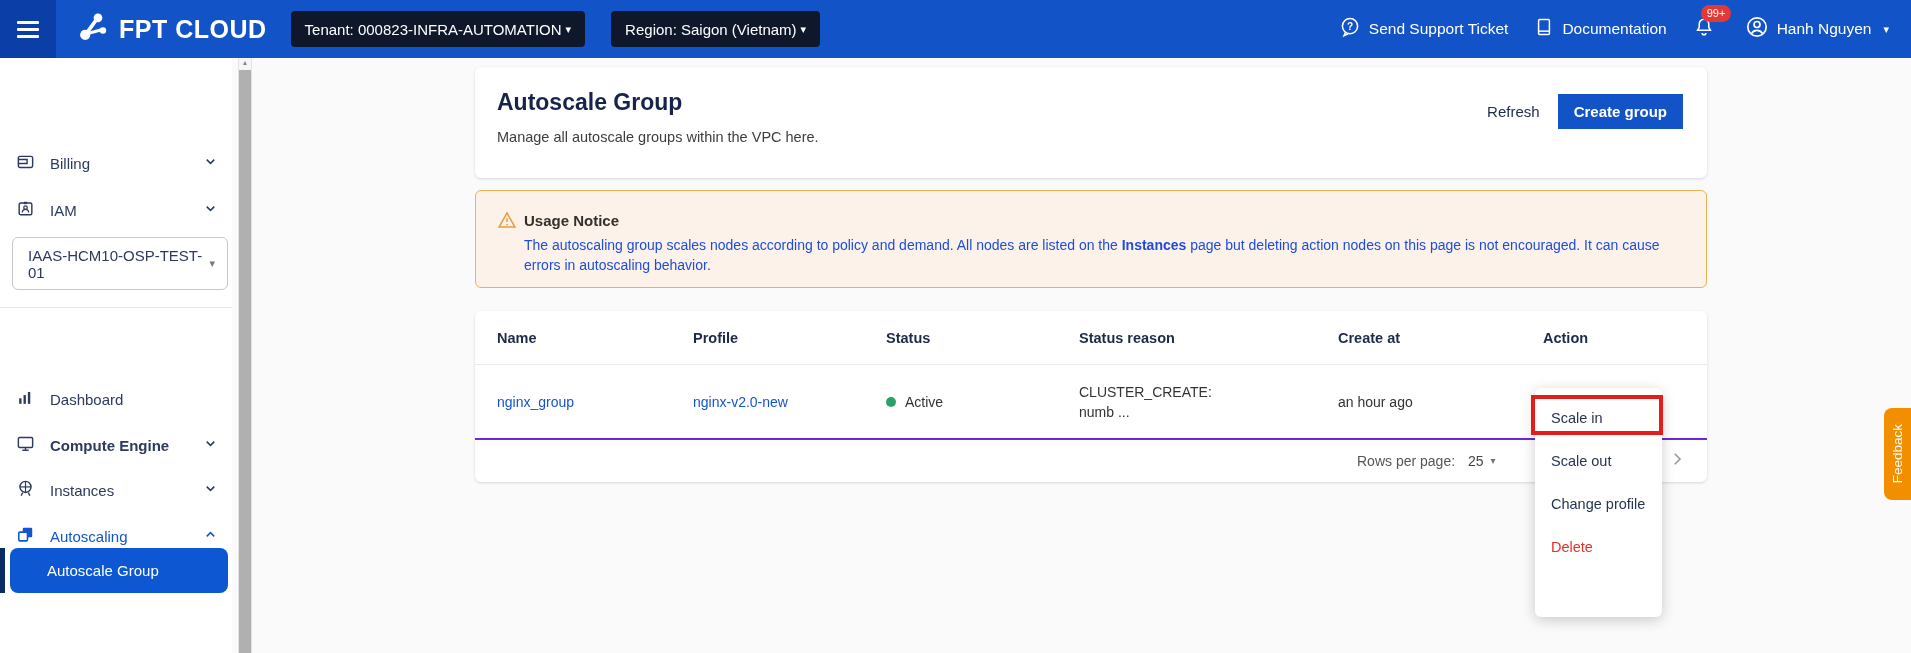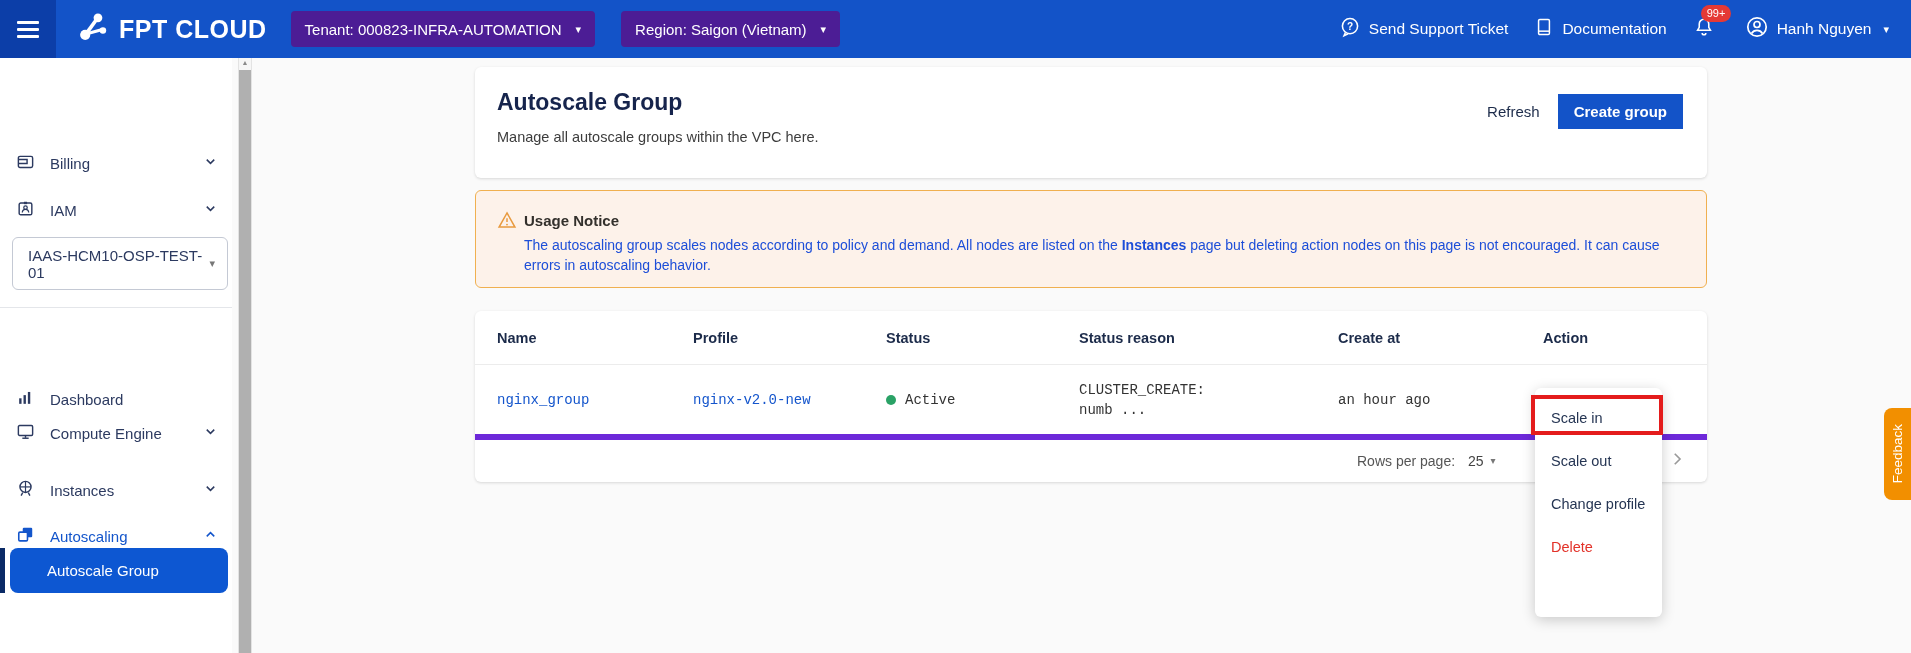--- a/index.html
+++ b/index.html
@@ -7,22 +7,22 @@
   .app { position:relative; width:1911px; height:653px; background:#fafafa; overflow:hidden; }
 
   
   .navbar { position:absolute; top:0; left:0; width:1911px; height:58px;
             background:#1353c8; color:#fff; display:flex; align-items:center; z-index:5; }
   .burger { width:56px; height:58px; background:#0c3ea8; display:flex; flex-direction:column;
             justify-content:center; align-items:center; gap:4px; cursor:pointer; flex:0 0 auto; }
   .burger span { width:22px; height:3px; background:#fff; border-radius:1px; }
   .brand { display:flex; align-items:center; gap:9px; margin-left:20px; cursor:pointer; }
   .brand-text { font-size:25px; font-weight:800; letter-spacing:.5px; white-space:nowrap; }
-  .pill { background:#4c1d95; border-radius:4px; height:36px; display:flex; align-items:center;
-          gap:14px; padding:0 14px; font-size:15px; cursor:pointer; white-space:nowrap; }
+  .pill { background:#0f172a; border-radius:4px; height:36px; display:flex; align-items:center;
+          gap:4px; padding:0 14px; font-size:15px; cursor:pointer; white-space:nowrap; }
   .pill .caret { font-size:11px; line-height:1; }
   .tenant { margin-left:24px; } .region { margin-left:26px; }
   .nav-spacer { flex:1; }
   .nav-link { display:flex; align-items:center; gap:8px; font-size:15.5px; cursor:pointer;
               margin-right:26px; white-space:nowrap; }
   .bell-wrap { position:relative; margin-right:30px; cursor:pointer; }
   .badge { position:absolute; top:-11px; left:8px; background:#e53935; color:#fff; font-size:11px;
            font-weight:400; border-radius:10px; padding:3px 6px; line-height:1; }
   .user { display:flex; align-items:center; gap:8px; margin-right:22px; font-size:15.5px; cursor:pointer; }
   .user .caret { font-size:11px; margin-left:4px; }
@@ -65,21 +65,21 @@
   .notice { position:absolute; left:475px; top:190px; width:1232px; height:98px;
             background:#fdf2ea; border:1px solid #f0b050; border-radius:6px; }
   .notice-icon { position:absolute; left:21px; top:19px; }
   .notice-title { position:absolute; left:48px; top:21px; font-size:15px; font-weight:700; color:#33302c; }
   .notice-body { position:absolute; left:48px; top:44px; width:1150px; font-size:14px; line-height:20px; color:#1d4ed8; }
   .notice-body b { font-weight:700; }
 
   .table-card { left:475px; top:311px; width:1232px; height:171px; }
   .thead { position:relative; height:54px; border-bottom:1px solid #ececec; }
   .th { position:absolute; top:0; line-height:54px; font-size:14.5px; font-weight:700; color:#1c2b4a; }
-  .trow { position:relative; height:75px; border-bottom:6px solid #6d28d9;font-family:Liberation Mono, monospace; }
+  .trow { position:relative; height:75px; border-bottom:2px solid #6d28d9; }
   .td { position:absolute; top:50%; transform:translateY(-50%); font-size:14px; color:#333; }
   .c0 { left:22px; } .c1 { left:218px; } .c2 { left:411px; } .c3 { left:604px; } .c4 { left:863px; } .c5 { left:1068px; }
   .link { color:#1455cc; cursor:pointer; }
   .status-cell { display:flex; align-items:center; gap:9px; }
   .dot { width:10px; height:10px; border-radius:50%; background:#2aa266; }
   .reason-line { line-height:20px; }
   .tfoot { position:relative; height:41px; }
   .rows-label { position:absolute; left:882px; top:50%; transform:translateY(-50%); font-size:14px; color:#555; }
   .rows-value { position:absolute; left:993px; top:50%; transform:translateY(-50%); font-size:14px; color:#444;
                 display:flex; align-items:center; gap:7px; cursor:pointer; }
@@ -224,21 +224,21 @@
     <div class="srow" style="top:318px;">
       <span>
         <svg width="19" height="19" viewBox="0 0 24 24">
           <rect x="4" y="13" width="3" height="7" fill="#2c3a60"></rect>
           <rect x="9.5" y="9" width="3" height="11" fill="#2c3a60"></rect>
           <rect x="15" y="5" width="3" height="15" fill="#2c3a60"></rect>
         </svg>
       </span>
       <span>Dashboard</span>
     </div>
-    <div class="srow" style="top:352px;">
+    <div class="srow" style="top:364px;font-weight:bold;">
       <span>
         <svg width="19" height="19" viewBox="0 0 24 24">
           <rect x="3" y="4.5" width="18" height="12.5" rx="1.5" fill="none" stroke="#2c3a60" stroke-width="1.8"></rect>
           <line x1="12" y1="17" x2="12" y2="20" stroke="#2c3a60" stroke-width="1.8"></line>
           <line x1="8" y1="20.5" x2="16" y2="20.5" stroke="#2c3a60" stroke-width="1.8"></line>
         </svg>
       </span>
       <span>Compute Engine</span>
       <span class="chev">
         <svg width="15" height="15" viewBox="0 0 24 24">

